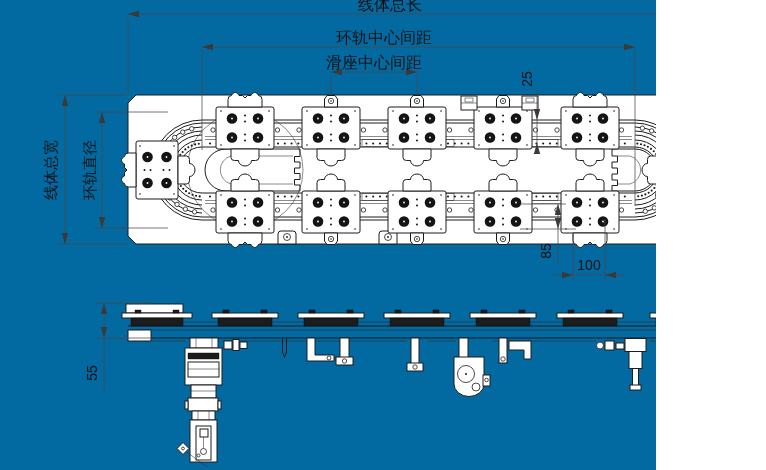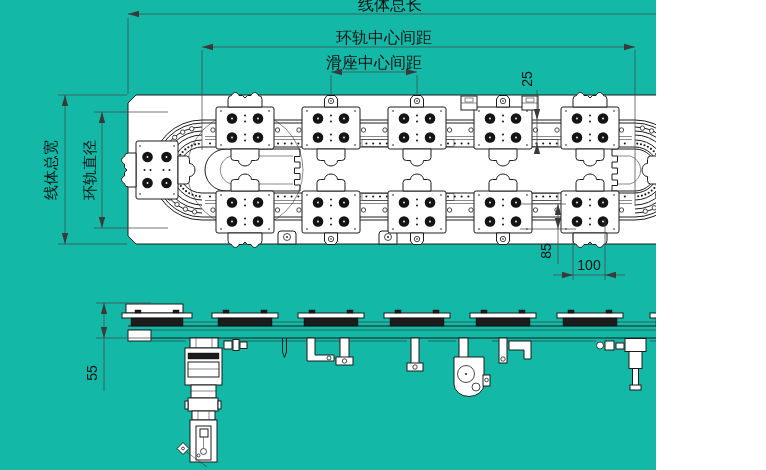--- a/index.html
+++ b/index.html
@@ -1,16 +1,16 @@
 <!DOCTYPE html>
 <html><head>
 <meta charset="utf-8">
 <style>
   html,body{margin:0;padding:0;background:#fff;}
-  #canvas{position:relative;width:656px;height:470px;background:#14b8a6;overflow:hidden;}
+  #canvas{position:relative;width:656px;height:470px;background:#0369a1;overflow:hidden;}
   svg{display:block;}
   .o{fill:#fff;stroke:#1c1c1c;stroke-width:1;}
   .ln{fill:none;stroke:#1c1c1c;stroke-width:1;}
   .thin{fill:none;stroke:#2a2a2a;stroke-width:0.55;}
   .dim{fill:none;stroke:#4a4a4a;stroke-width:0.75;}
   .dark{fill:#1c1c1c;stroke:#000;stroke-width:0.4;}
   .hole{fill:#141414;stroke:none;}
   .bolt{fill:#fff;stroke:#1c1c1c;stroke-width:0.8;}
   .dot{fill:#161616;stroke:none;}
   .arrow{fill:#3a3a3a;stroke:none;}

